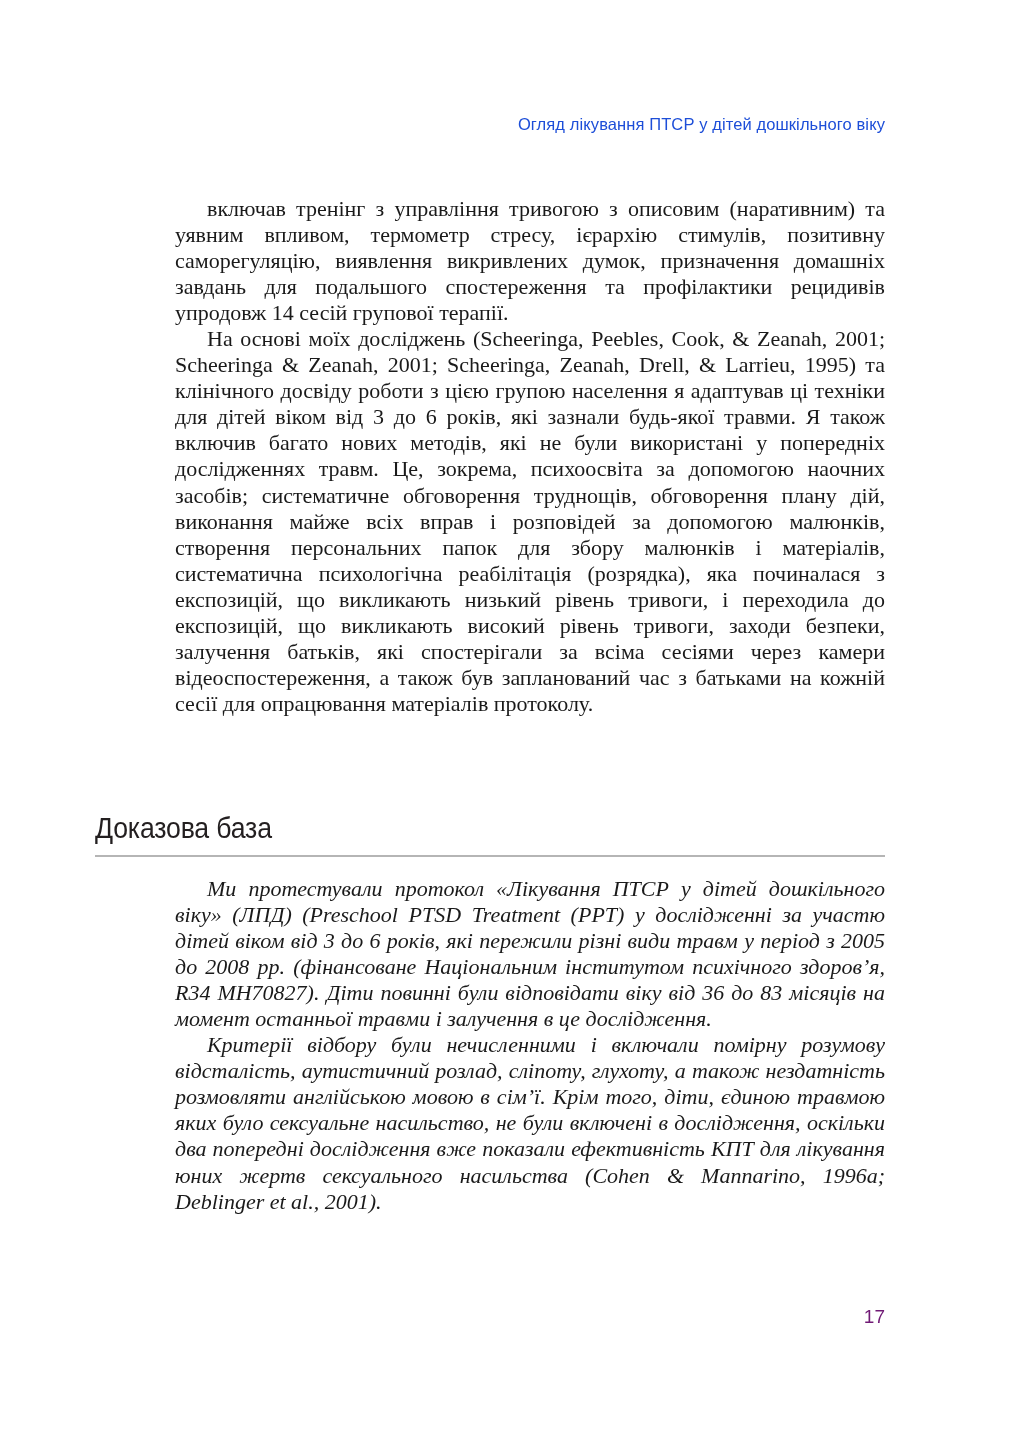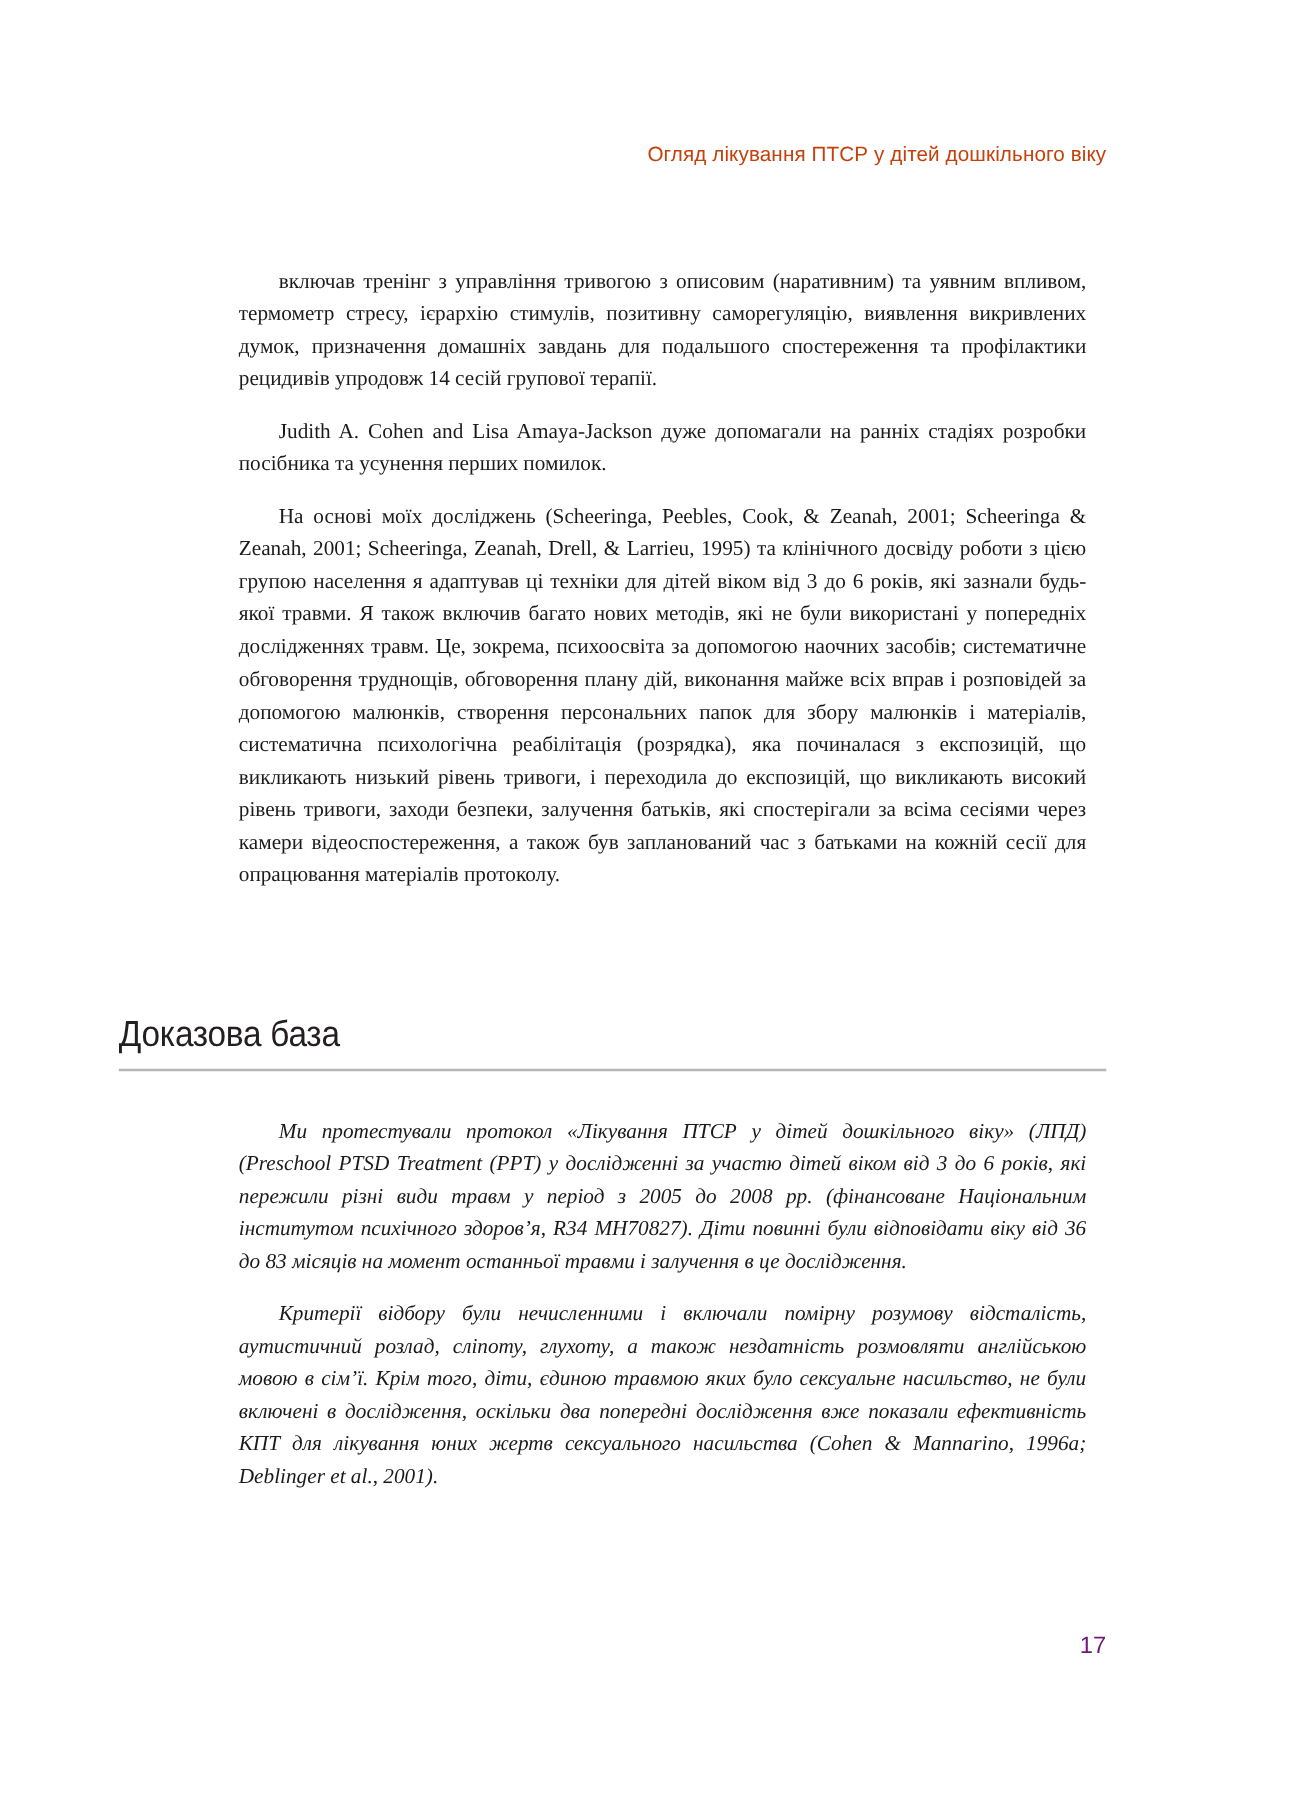--- a/index.html
+++ b/index.html
@@ -20,37 +20,37 @@
   
   .running-head {
     position: absolute;
     left: 95px;
     top: 113px;
     width: 790px;
     text-align: right;
     font-family: "Liberation Sans", sans-serif;
     font-size: 16.5px;
     line-height: 22px;
-    color: #c2410c;
+    color: #1d4ed8;
     letter-spacing: 0.1px;
     white-space: nowrap;
   }
 
   
   .content {
     position: absolute;
     left: 175px;
     top: 196px;
     width: 710px;
   }
 
   p.body {
-    margin: 16px;
+    margin: 0;
     font-family: "Liberation Serif", "DejaVu Serif", serif;
-    font-size: 17px;
+    font-size: 22px;
     line-height: 26.05px;
     color: #1a1a1a;
     text-align: justify;
     text-justify: inter-word;
     text-indent: 32px;
     hyphens: manual;
     -webkit-hyphens: manual;
   }
 
   
@@ -105,21 +105,20 @@
 </style>
 </head>
 <body>
 
 <div class="page">
 
   <div class="running-head">Огляд лікування ПТСР у дітей дошкільного віку</div>
 
   <div class="content">
     <p class="body">включав тренінг з управління тривогою з описовим (наративним) та уявним впливом, термометр стресу, ієрархію стимулів, позитивну саморегуляцію, виявлення викривлених думок, призначення домашніх завдань для подальшого спостереження та профілактики рецидивів упродовж 14 сесій групової терапії.</p>
-    <p class="body">Judith A. Cohen and Lisa Amaya-Jackson дуже допомагали на ранніх стадіях розробки посібника та усунення перших помилок.</p>
     <p class="body">На основі моїх досліджень (Scheeringa, Peebles, Cook, &amp; Zeanah, 2001; Scheeringa &amp; Zeanah, 2001; Scheeringa, Zeanah, Drell, &amp; Larrieu, 1995) та клінічного досвіду роботи з цією групою населення я адаптував ці техніки для дітей віком від 3 до 6 років, які зазнали будь-якої травми. Я також включив багато нових методів, які не були використані у попередніх дослідженнях травм. Це, зокрема, психоосвіта за допомогою наочних засобів; систематичне обговорення труднощів, обговорення плану дій, виконання майже всіх вправ і розповідей за допомогою малюнків, створення персональних папок для збору малюнків і матеріалів, систематична психологічна реабілітація (розрядка), яка починалася з експозицій, що викликають низький рівень тривоги, і переходила до експозицій, що викликають високий рівень тривоги, заходи безпеки, залучення батьків, які спостерігали за всіма сесіями через камери відеоспостереження, а також був запланований час з батьками на кожній сесії для опрацювання матеріалів протоколу.</p>
   </div>
 
   <div class="section-block">
     <h2 class="section-heading">Доказова база</h2>
     <div class="section-rule"></div>
   </div>
 
   <div class="content-two">
     <p class="body">Ми протестували протокол «Лікування ПТСР у дітей дошкільного віку» (ЛПД) (Preschool PTSD Treatment (PPT) у дослідженні за участю дітей віком від 3 до 6 років, які пережили різні види травм у період з 2005 до 2008 рр. (фінансоване Національним інститутом психічного здоров’я, R34 MH70827). Діти повинні були відповідати віку від 36 до 83 місяців на момент останньої травми і  залучення в це дослідження.</p>

